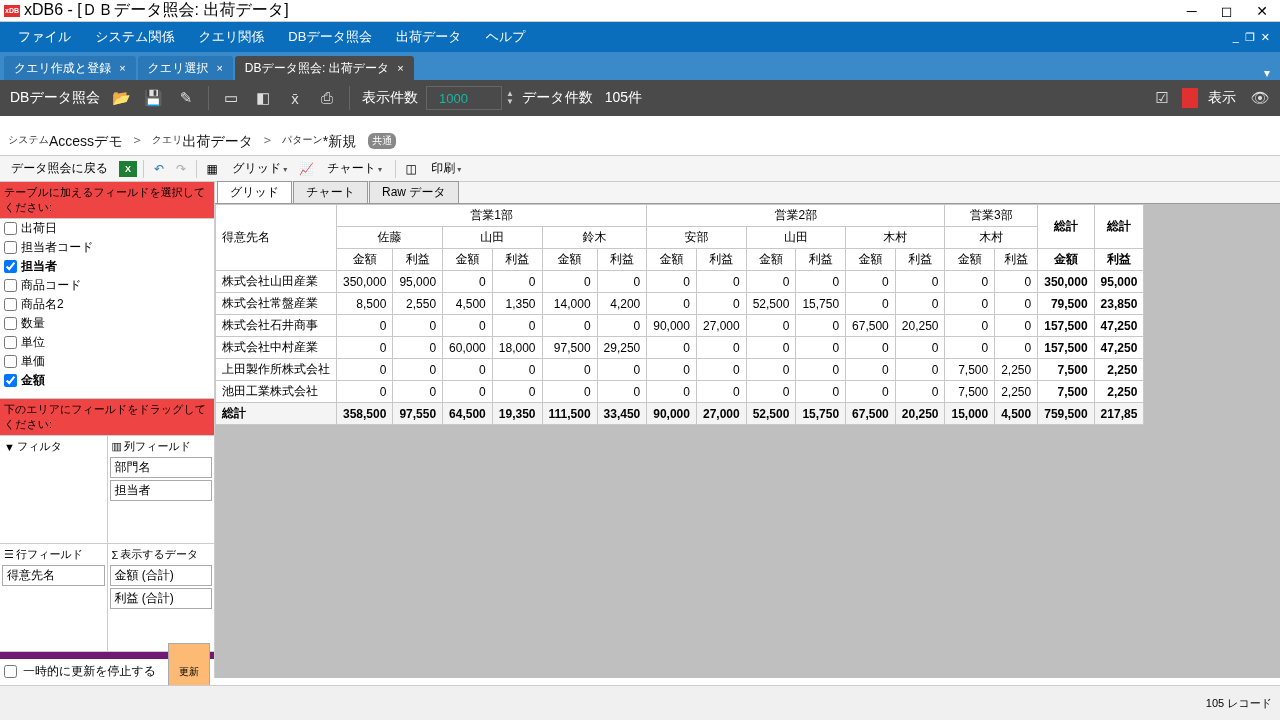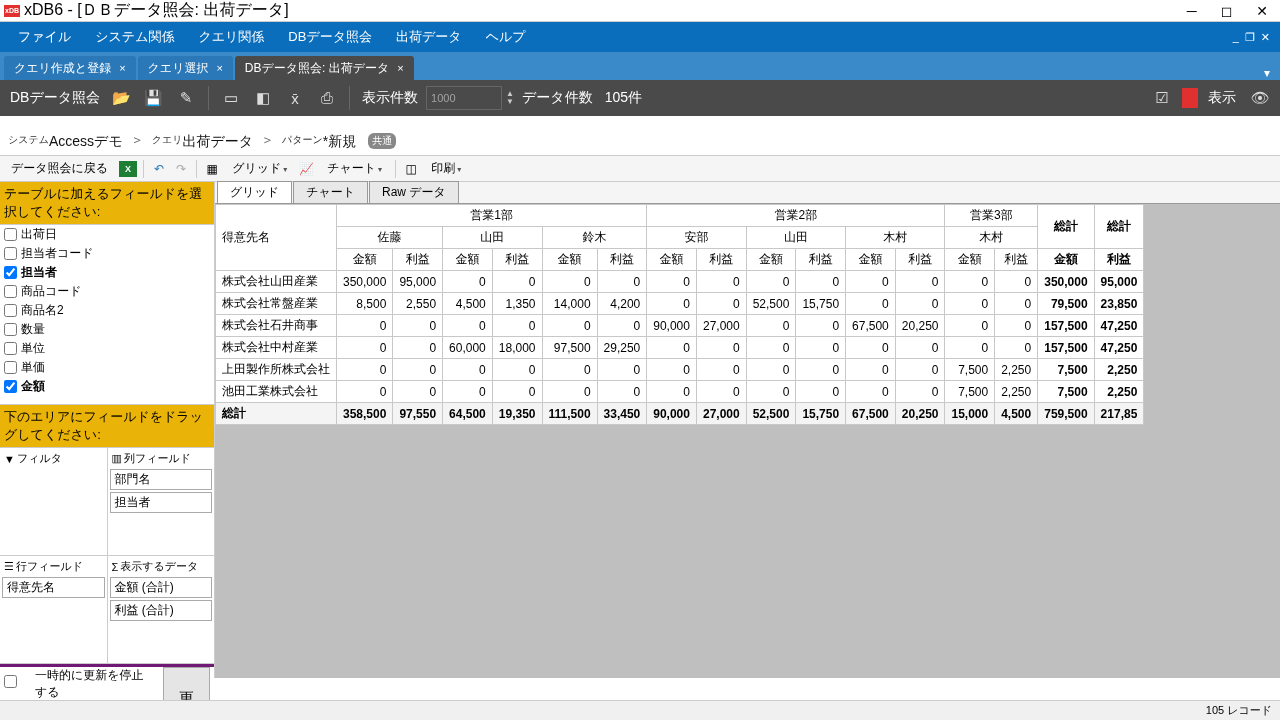--- a/index.html
+++ b/index.html
@@ -19,78 +19,78 @@
 .tabbar { height:28px; background:#3a89c9; display:flex; align-items:flex-end; padding:0 4px; }
 .tab { height:24px; padding:0 10px; background:#2a78b8; color:#fff; display:flex; align-items:center; font-size:12px; margin-right:2px; border-radius:3px 3px 0 0; }
 .tab.active { background:#4a4a4a; }
 .tab .close { margin-left:8px; font-size:11px; }
 .tabbar .drop { margin-left:auto; color:#fff; padding:0 6px; }
 
 .toolbar1 { height:36px; background:#4a4a4a; color:#fff; display:flex; align-items:center; padding:0 6px; gap:4px; }
 .toolbar1 .sep { width:1px; height:24px; background:#666; margin:0 4px; }
 .toolbar1 .tlabel { font-size:14px; padding:0 4px; }
 .toolbar1 .ticon { width:28px; height:28px; display:flex; align-items:center; justify-content:center; font-size:15px; color:#ddd; }
-.toolbar1 input.count { width:76px; height:24px; background:#4a4a4a; border:1px solid #666; color:#a3a3a3; padding:0 4px; font-size:11px; }
+.toolbar1 input.count { width:76px; height:24px; background:#4a4a4a; border:1px solid #666; color:#14b8a6; padding:0 12px; font-size:13px; }
 .toolbar1 .spin { display:flex; flex-direction:column; font-size:8px; line-height:8px; color:#ccc; }
 .toolbar1 .right { margin-left:auto; display:flex; align-items:center; gap:6px; }
 .toolbar1 .redsq { width:16px; height:20px; background:#e03030; }
 
 .breadcrumb { height:40px; display:flex; align-items:flex-end; padding:4px 8px 4px 8px; gap:8px; border-bottom:1px solid #ccc; }
 .bc-seg { display:flex; flex-direction:row; }
 .bc-seg .lbl { font-size:10px; color:#333; }
 .bc-seg .val { font-size:14px; color:#111; }
 .bc-arr { font-size:13px; color:#666; padding-bottom:2px; }
 .bc-badge { background:#888; color:#fff; font-size:10px; padding:1px 4px; border-radius:6px; margin-left:4px; align-self:flex-end; margin-bottom:2px; }
 
 .toolbar2 { height:26px; background:#f5f5f5; border-bottom:1px solid #ccc; display:flex; align-items:center; padding:0 4px; gap:4px; font-size:12px; }
 .toolbar2 .btn { padding:2px 6px; border:1px solid transparent; }
 .toolbar2 .sep2 { width:1px; height:18px; background:#ccc; margin:0 2px; }
 .toolbar2 .icon-sm { width:18px; height:18px; display:inline-flex; align-items:center; justify-content:center; }
 .toolbar2 .excel { background:#1e7e34; color:#fff; font-size:9px; font-weight:bold; width:18px; height:16px; }
 .toolbar2 .drop-sm::after { content:"▾"; font-size:8px; margin-left:2px; color:#555; }
 
 .mainrow { display:flex; height:496px; }
 .leftpanel { width:215px; border-right:1px solid #ccc; display:flex; flex-direction:column; }
-.lp-header { font-size:13px; padding:3px 4px; background:#eab308; border-bottom:1px solid #ccc; }
+.lp-header { font-size:11px; padding:3px 4px; background:#ef4444; border-bottom:1px solid #ccc; }
 .fieldlist { flex:0 0 180px; overflow-y:auto; border-bottom:1px solid #ccc; position:relative; }
 .fieldlist::-webkit-scrollbar { width:16px; }
 .fieldlist::-webkit-scrollbar-track { background:#f0f0f0; }
 .fieldlist::-webkit-scrollbar-thumb { background:#c0c0c0; }
 .field-row { display:flex; align-items:center; padding:1px 4px; font-size:12px; }
 .field-row input[type=checkbox] { margin-right:4px; }
 .field-row.checked label { font-weight:bold; }
 
 .dragzones { flex:1; display:flex; flex-direction:column; }
 .dz-row { display:flex; height:108px; border-bottom:1px solid #ccc; }
 .dz { flex:1; border-right:1px solid #ccc; padding:2px; }
 .dz:last-child { border-right:none; }
 .dz-hdr { font-size:11px; padding:1px 2px; display:flex; align-items:center; gap:2px; }
 .dz-hdr .dzi { font-size:11px; }
 .dz-item { background:#fff; border:1px solid #aaa; padding:1px 4px; margin:2px 0; font-size:12px; }
 
-.lp-footer { height:32px; display:flex; padding:0 4px; gap:16px; border-top:3px solid #701a75; }
+.lp-footer { height:32px; display:flex; align-items:center; padding:0 4px; gap:4px; border-top:7px solid #701a75; }
 .lp-footer input[type=checkbox] { margin-right:2px; }
-.lp-footer .upd-btn { margin-left:auto; padding:21px 10px; background:#e5e5e5; border:1px solid #aaa; font-size:15px; }
+.lp-footer .upd-btn { margin-left:auto; padding:21px 10px; background:#fdba74; border:1px solid #aaa; font-size:10px; }
 
 .gridpanel { flex:1; display:flex; flex-direction:column; background:#bfbfbf; }
 .viewtabs { height:22px; background:#f5f5f5; display:flex; align-items:flex-end; padding:0 2px; border-bottom:1px solid #999; }
 .vtab { padding:2px 12px; font-size:12px; background:#e8e8e8; border:1px solid #999; border-bottom:none; margin-right:1px; }
 .vtab.active { background:#fff; }
 
 .pivot-wrap { overflow:auto; background:#bfbfbf; }
 table.pivot { border-collapse:collapse; background:#fff; font-size:12px; }
 table.pivot th, table.pivot td { border:1px solid #c8c8c8; padding:2px 6px; white-space:nowrap; }
 table.pivot th { background:#fff; font-weight:normal; text-align:center; }
 table.pivot td { text-align:right; }
 table.pivot .rowhdr { text-align:left; }
 table.pivot .totcol { font-weight:bold; }
 table.pivot tr.totrow td, table.pivot tr.totrow th { font-weight:bold; background:#f4f4f4; }
 table.pivot .corner { text-align:left; font-weight:normal; }
 
-.statusbar { position:absolute; bottom:0; left:0; right:0; height:20px; background:#f0f0f0; border-top:1px solid #ccc; display:flex; align-items:center; padding:0 8px; font-size:11px; }
+.statusbar { position:absolute; bottom:0; left:0; right:0; height:35px; background:#f0f0f0; border-top:1px solid #ccc; display:flex; align-items:center; padding:0 8px; font-size:11px; }
 .statusbar .sr { margin-left:auto; }
 </style>
 </head>
 <body>
 
 <div class="titlebar">
   <span class="appicon">xDB</span>
   <span class="title">xDB6 - [ＤＢデータ照会: 出荷データ]</span>
   <div class="winbtns">
     <span>─</span>

